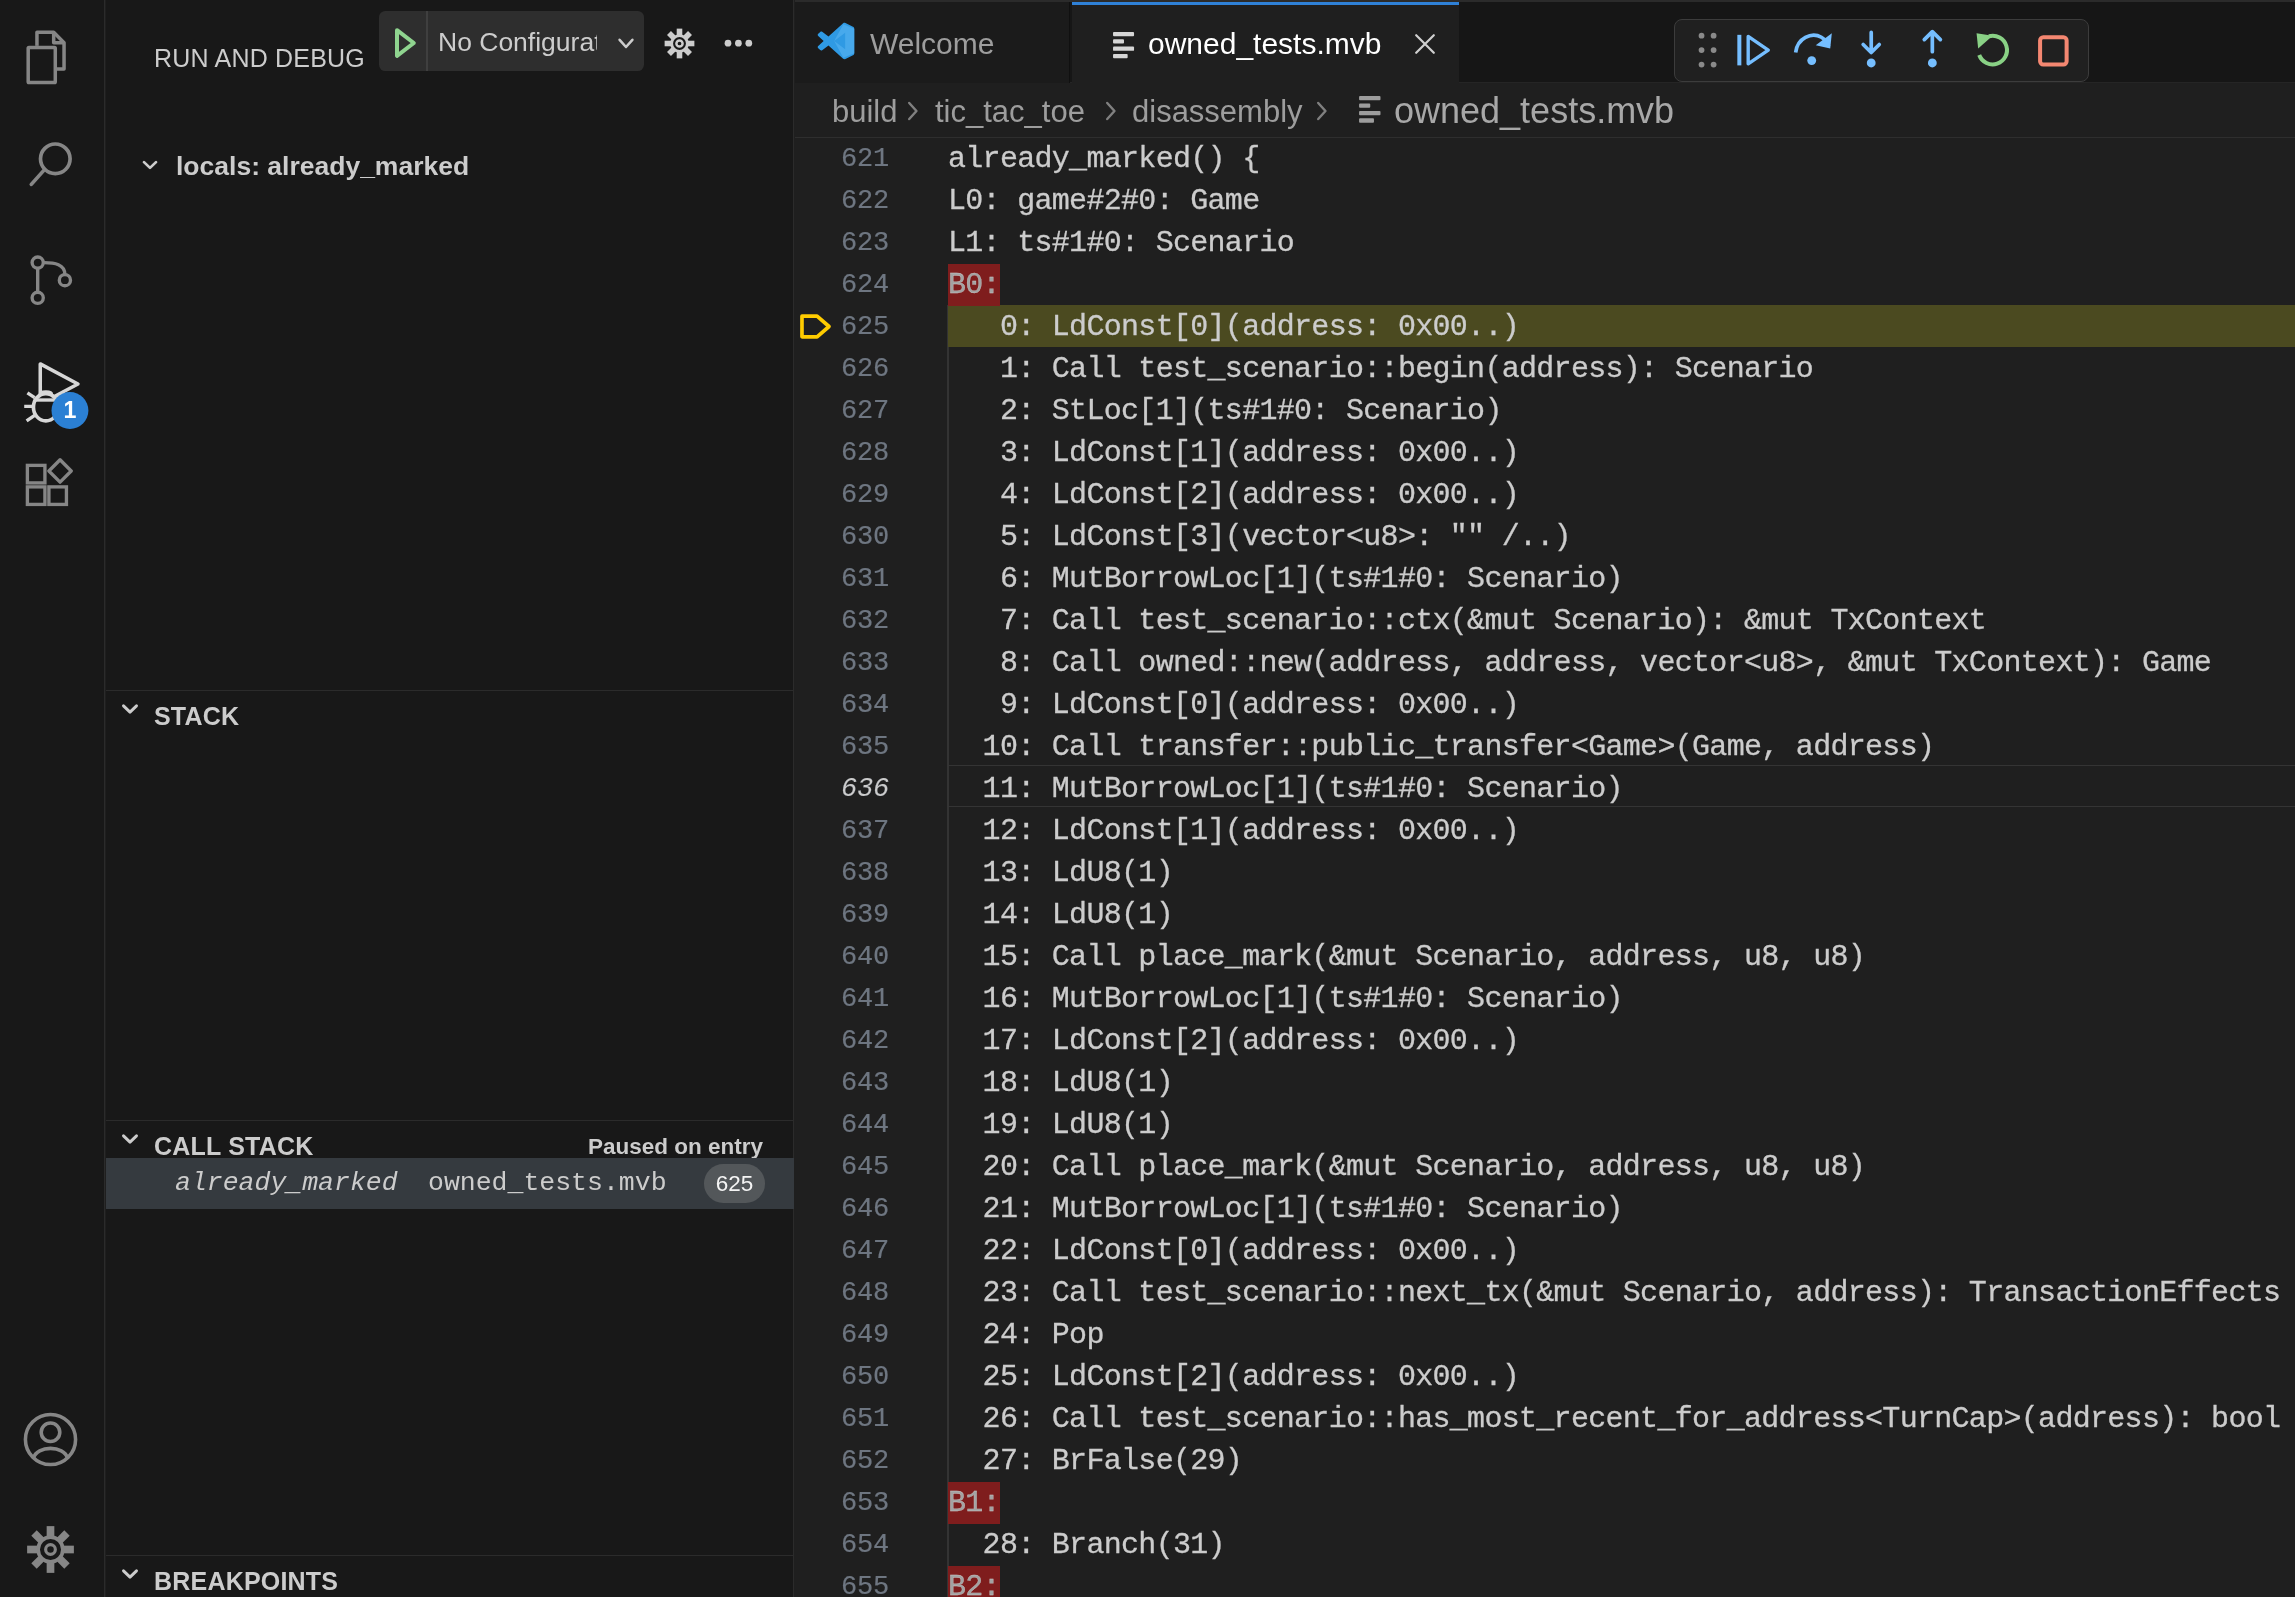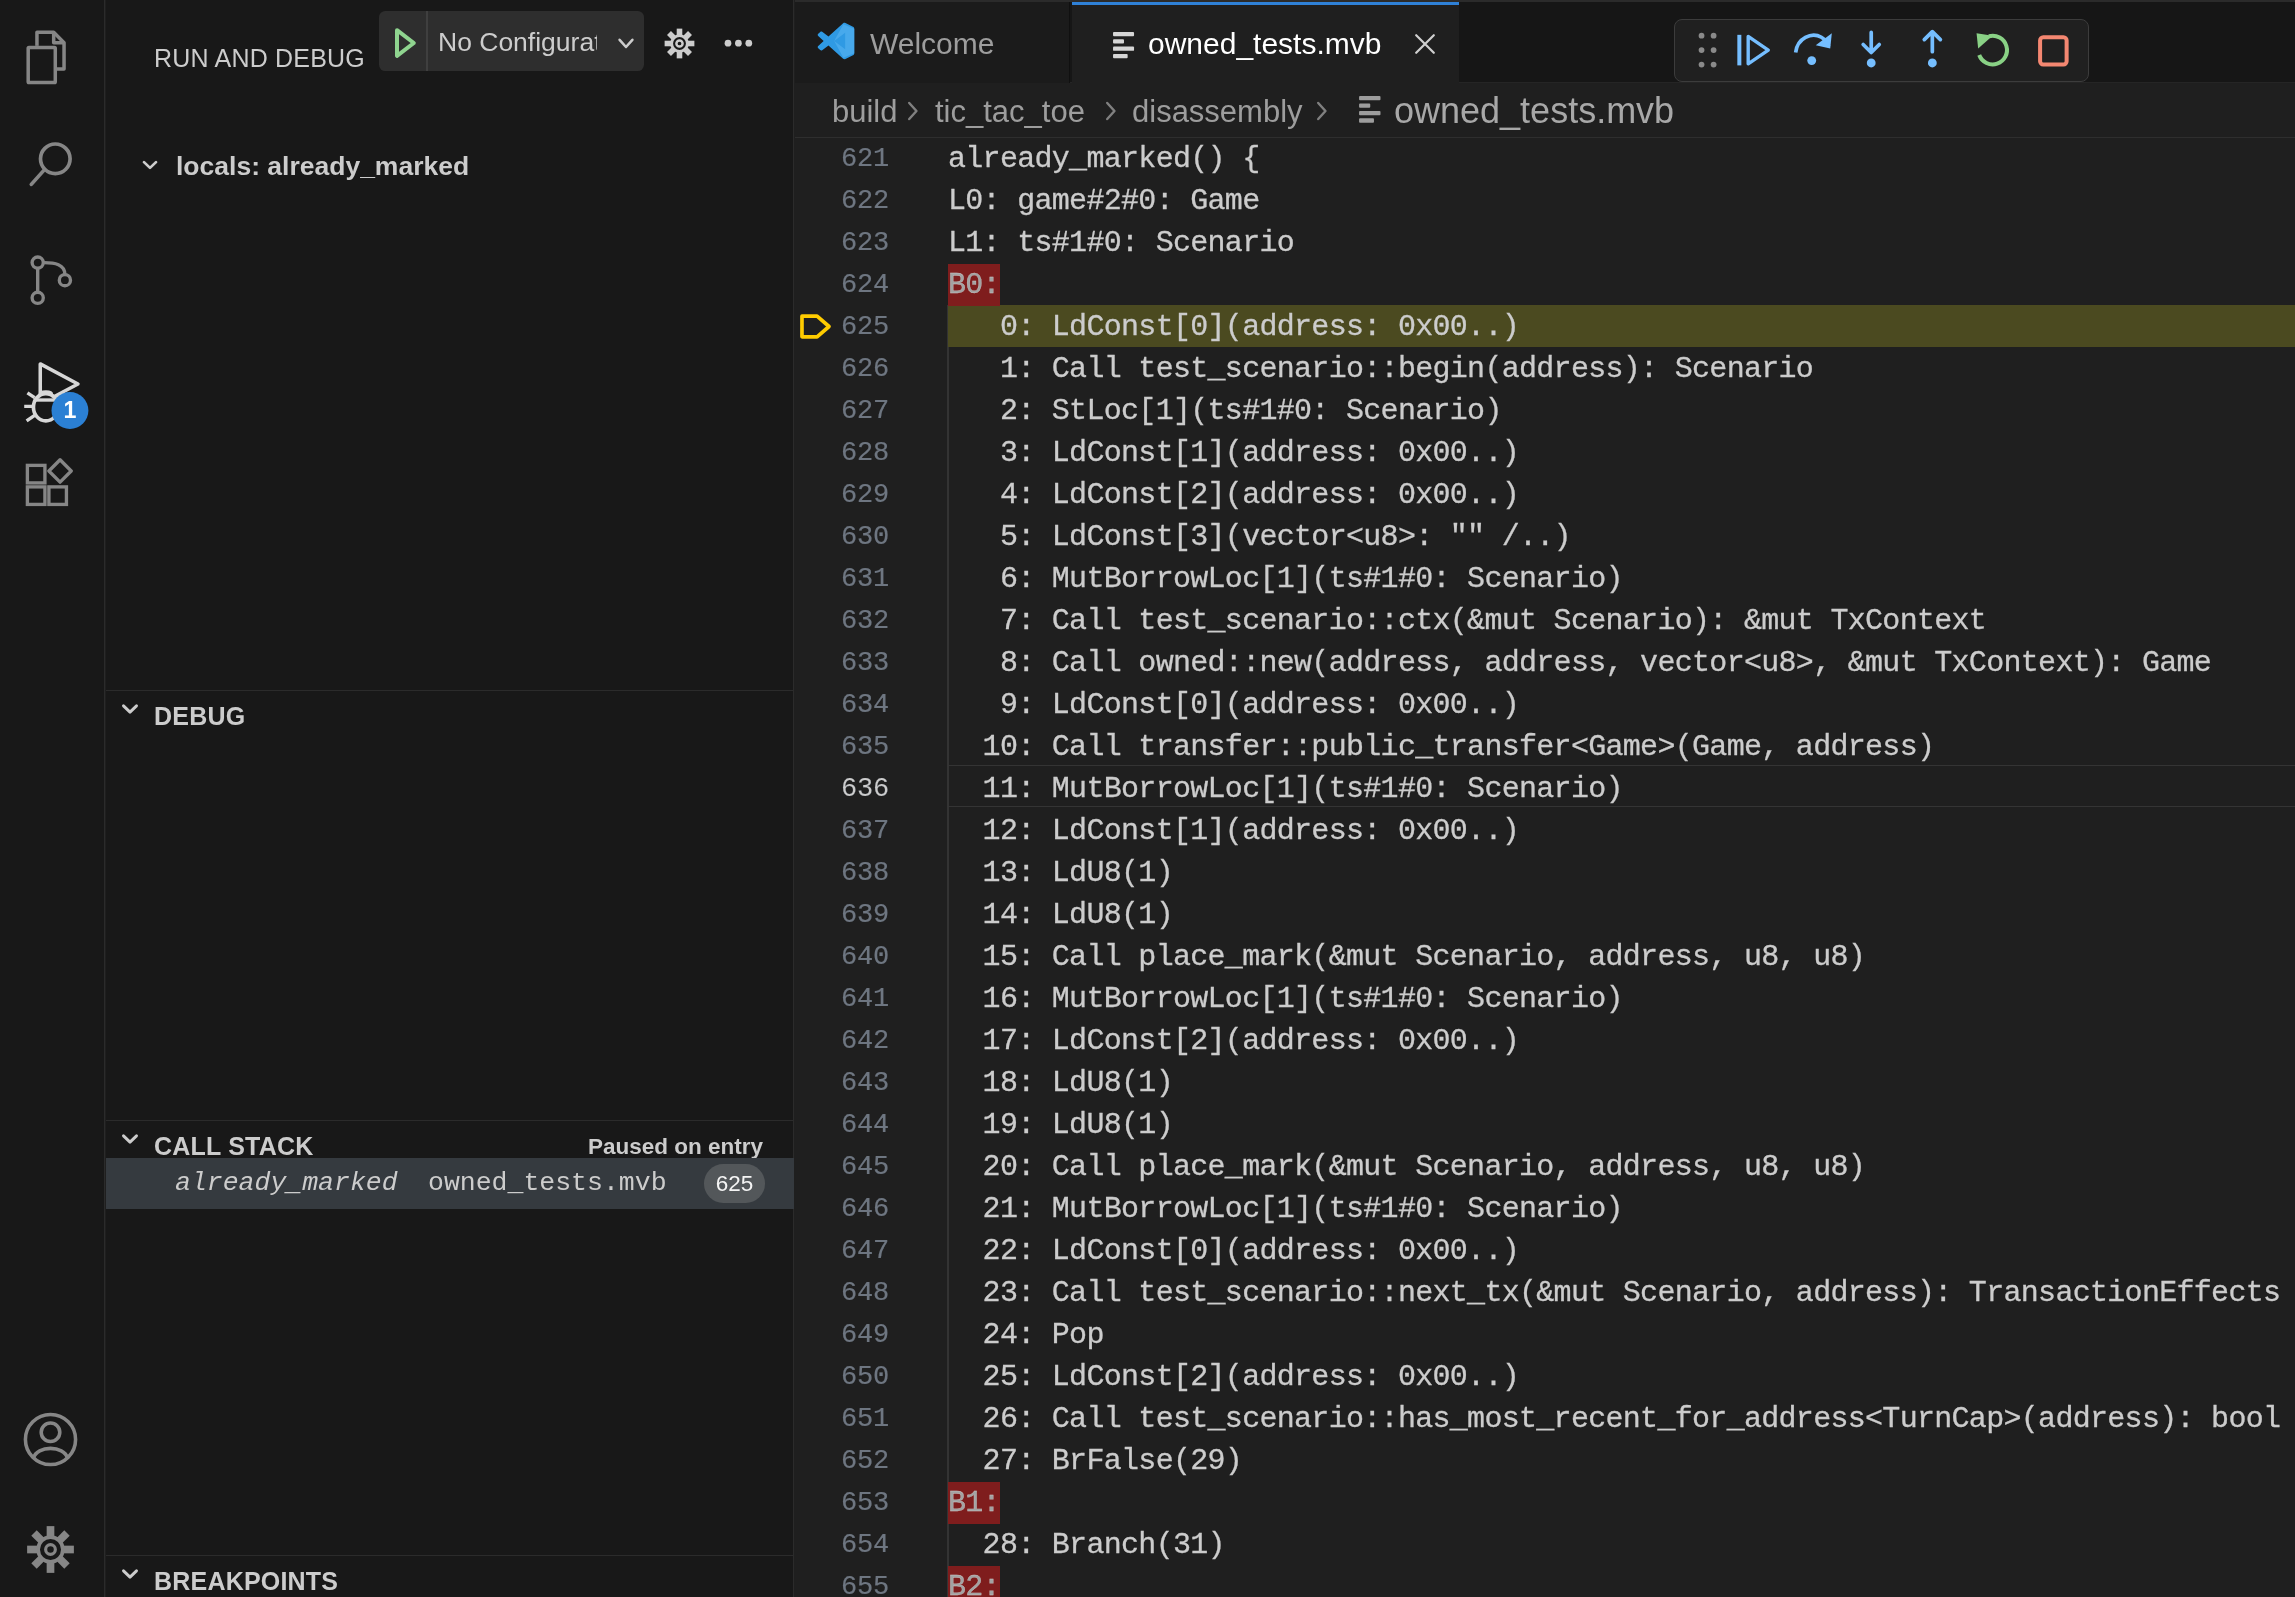--- a/index.html
+++ b/index.html
@@ -33,21 +33,21 @@
 .dtoolbar { position:absolute; left:1674px; top:18.5px; width:415px; height:63px; background:#202020;
   border:1.6px solid #3c3c3c; border-radius:8px; }
 .crumbs { position:absolute; left:0; top:83px; width:2295px; height:54px; }
 .crumb { position:absolute; top:11.3px; font-size:31px; color:#9d9d9d; white-space:nowrap; }
 .crumbfile { font-size:36px; top:7.2px; color:#a8a8a8; }
 .crumbs .crumb, .crumbs svg { }
 .editor { position:absolute; left:795px; top:137px; width:1500px; height:1461px; background:#1f1f1f;
   border-top:1.6px solid #2e2e2e; }
 .gutter { position:absolute; left:0; top:0; width:94px; text-align:right;
   font-family:"Liberation Mono", monospace; font-size:27px; letter-spacing:-0.2px; line-height:42px; color:#6e7681; -webkit-text-stroke:0.2px #6e7681; }
-.gutter span.curnum { color:#cccccc; }
+.gutter span.curnum { color:#cccccc;font-style:italic; }
 .gutter span { display:block; }
 .code { position:absolute; left:153px; top:0; font-family:"Liberation Mono", monospace;
   font-size:30px; letter-spacing:-0.7px; line-height:42px; color:#cccccc; white-space:pre; -webkit-text-stroke:0.3px #cccccc; }
 .blabel { background:#7f1d1d; color:#a3a3a3; display:inline-block; height:42px;text-align:right; }
 .indentguide { position:absolute; left:152px; top:167px; width:1.6px; height:1293px; background:#333333; }
 .hlrow { position:absolute; left:153px; top:167px; width:1347px; height:42px; background:#4b4a20; }
 .currow { position:absolute; left:153px; top:627px; width:1347px; height:42px;
   border-top:1.6px solid #343434; border-bottom:1.6px solid #343434; }
 .editor > svg { position:absolute; }
 </style></head>
@@ -141,21 +141,21 @@
   <div class="streerow" style="top:142px">
       <svg style="position:absolute;left:32px;top:11.3px" width="24" height="24" viewBox="0 0 30 30" fill="none">
         <path d="M7.5 11.4 L15.0 18.6 L22.5 11.4" stroke="#cccccc" stroke-width="3.4" stroke-linecap="round" stroke-linejoin="round"></path>
       </svg>
       <span class="slocals">locals: already_marked</span>
     </div>
   <div class="shead" style="top:690px">
       <svg style="position:absolute;left:11.3px;top:4.8px" width="26" height="26" viewBox="0 0 32 32" fill="none">
         <path d="M8.0 12.16 L16.0 19.84 L24.0 12.16" stroke="#cccccc" stroke-width="3.6" stroke-linecap="round" stroke-linejoin="round"></path>
       </svg>
-      <span class="sheadtext">DEBUG</span>
+      <span class="sheadtext">STACK</span>
     </div>
   <div class="shead" style="top:1120px">
       <svg style="position:absolute;left:11.3px;top:4.8px" width="26" height="26" viewBox="0 0 32 32" fill="none">
         <path d="M8.0 12.16 L16.0 19.84 L24.0 12.16" stroke="#cccccc" stroke-width="3.6" stroke-linecap="round" stroke-linejoin="round"></path>
       </svg>
       <span class="sheadtext">CALL STACK</span>
       <span class="paused">Paused on entry</span>
     </div>
   <div class="framerow">
     <span class="fname">already_marked</span>

